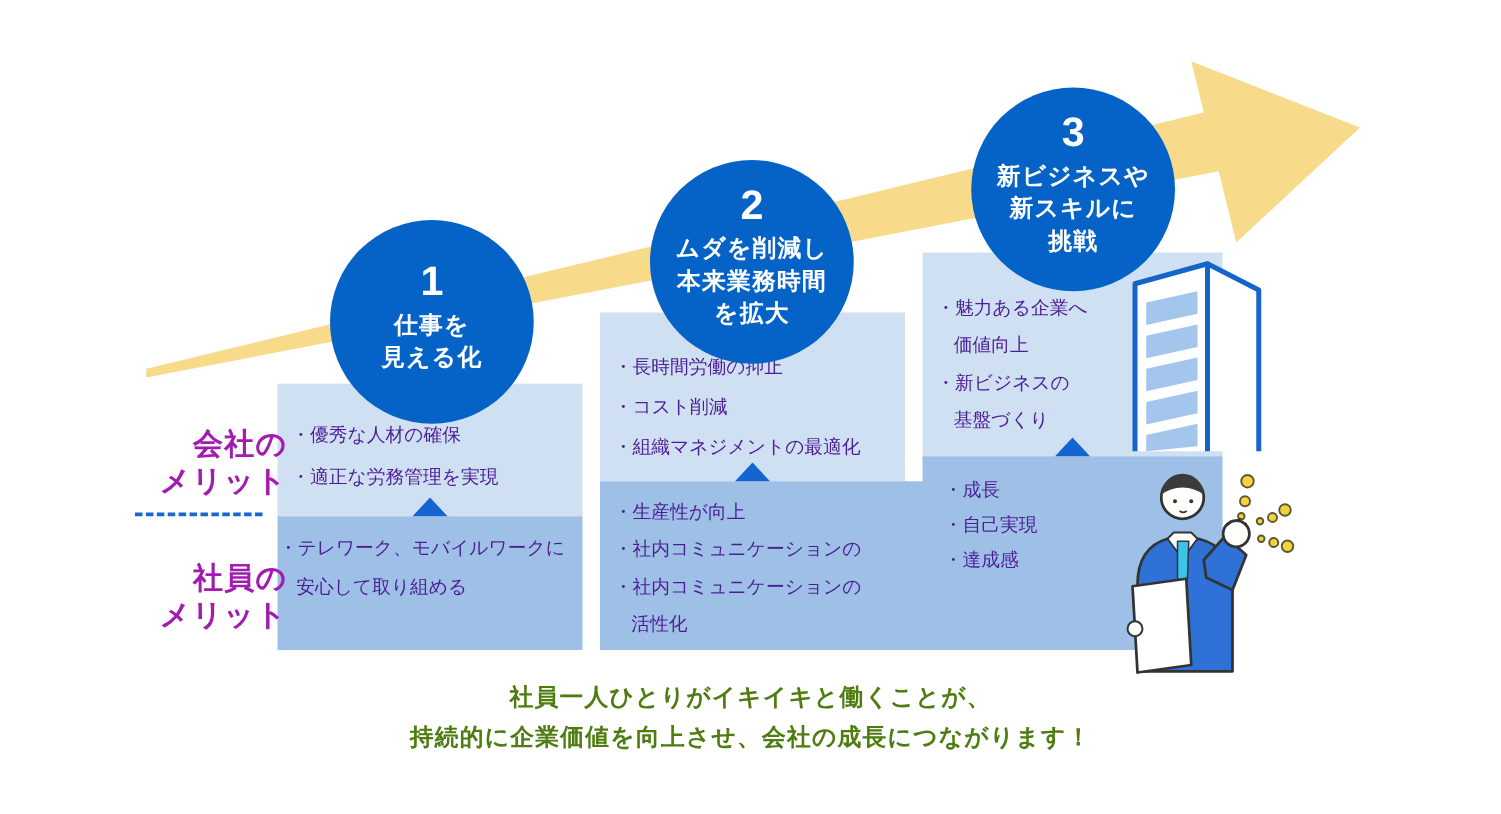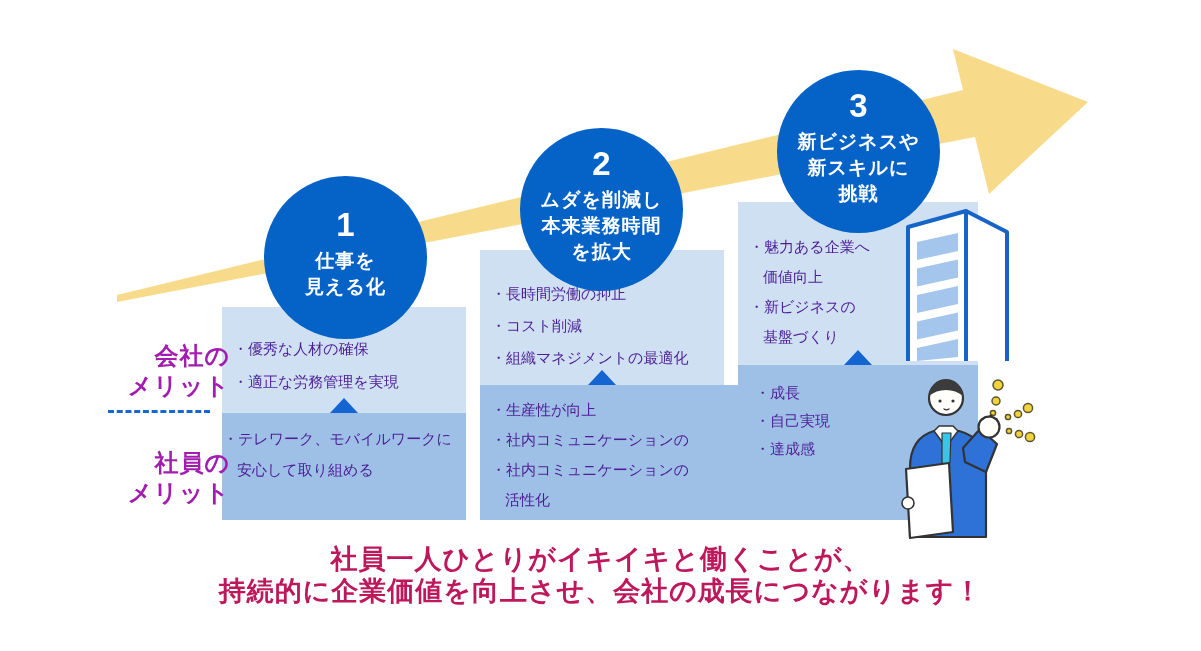--- a/index.html
+++ b/index.html
@@ -45,21 +45,21 @@
   #tri3{left:844px;top:350px;}
   
   .row-label{position:absolute;width:130px;text-align:right;color:#a21caf;
     font-size:24px;font-weight:bold;line-height:30px;letter-spacing:1px;z-index:6;}
   #label-company{left:100px;top:341px;}
   #label-employee{left:100px;top:448px;}
   #divider{position:absolute;left:108px;top:410px;width:102px;height:0;
     border-top:3px dashed #1667D2;z-index:6;}
   
   #footer{position:absolute;left:0;top:543px;width:1201px;text-align:center;
-    color:#be185d;font-size:27px;font-weight:bold;line-height:32px;letter-spacing:1px;z-index:6;}
+    color:#4d7c0f;font-size:19px;font-weight:bold;line-height:32px;letter-spacing:1px;z-index:6;}
   
   #arrow-layer{z-index:1;}
   #building-layer{z-index:4;}
   #person-layer{z-index:7;}
 </style>
 </head>
 <body>
 
 <div id="canvas">
 

